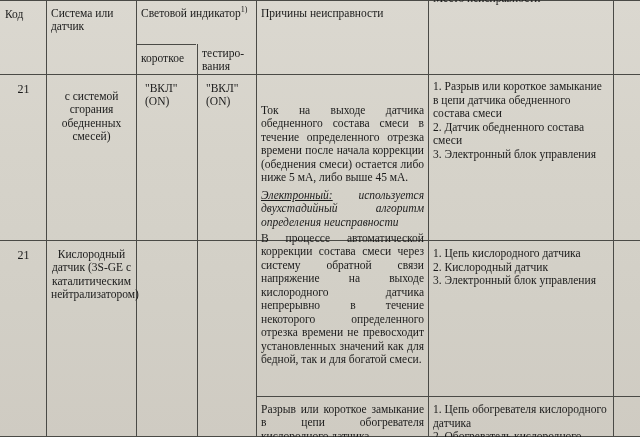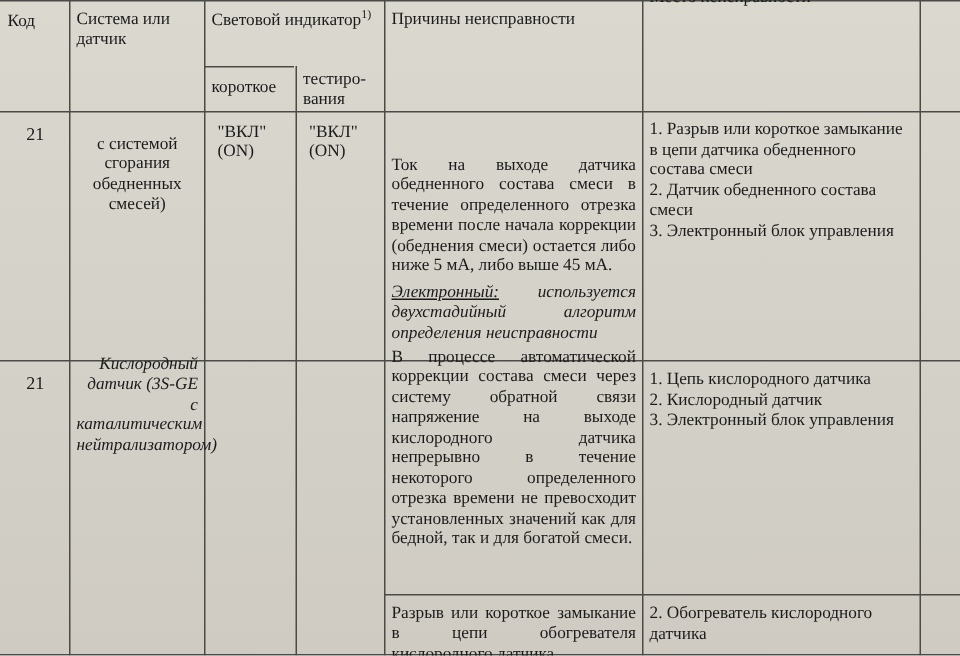--- a/index.html
+++ b/index.html
@@ -104,34 +104,35 @@
     </div>
 
     <div class="cell list" style="left:429px;top:78px;width:184px;">
       <div>1. Разрыв или короткое замыкание в цепи датчика обедненного состава смеси</div>
       <div>2. Датчик обедненного состава смеси</div>
       <div>3. Электронный блок управления</div>
     </div>
 
     <div class="cell code-txt" style="left:1px;top:246px;width:45px;">21</div>
 
-    <div class="cell body-txt" style="left:47px;top:235px;width:89px;text-align:right;font-style:italic;">Кислородный датчик (3S-GE с каталитическим нейтрализатором)</div>
+    <div class="cell body-txt" style="left:47px;top:246px;width:89px;text-align:center;">Кислородный датчик (3S-GE с каталитическим нейтрализатором)</div>
 
     <div class="cell body-txt" style="left:137px;top:246px;width:60px;"></div>
 
     <div class="cell body-txt" style="left:198px;top:246px;width:58px;"></div>
 
     <div class="cell body-txt" style="left:257px;top:230px;width:171px;">В процессе автоматической коррекции состава смеси через систему обратной связи напряжение на выходе кислородного датчика непрерывно в течение некоторого определенного отрезка времени не превосходит установленных значений как для бедной, так и для богатой смеси.</div>
 
     <div class="cell list" style="left:429px;top:245px;width:184px;">
       <div>1. Цепь кислородного датчика</div>
       <div>2. Кислородный датчик</div>
       <div>3. Электронный блок управления</div>
     </div>
 
     <div class="cell body-txt" style="left:257px;top:401px;width:171px;">Разрыв или короткое замыкание в цепи обогревателя кислородного датчика</div>
 
     <div class="cell list" style="left:429px;top:401px;width:184px;">
+      <div>1. Цепь обогревателя кислородного датчика</div>
       <div>2. Обогреватель кислородного датчика</div>
     </div>
 
   </div>
 </div>
 
 </body></html>

